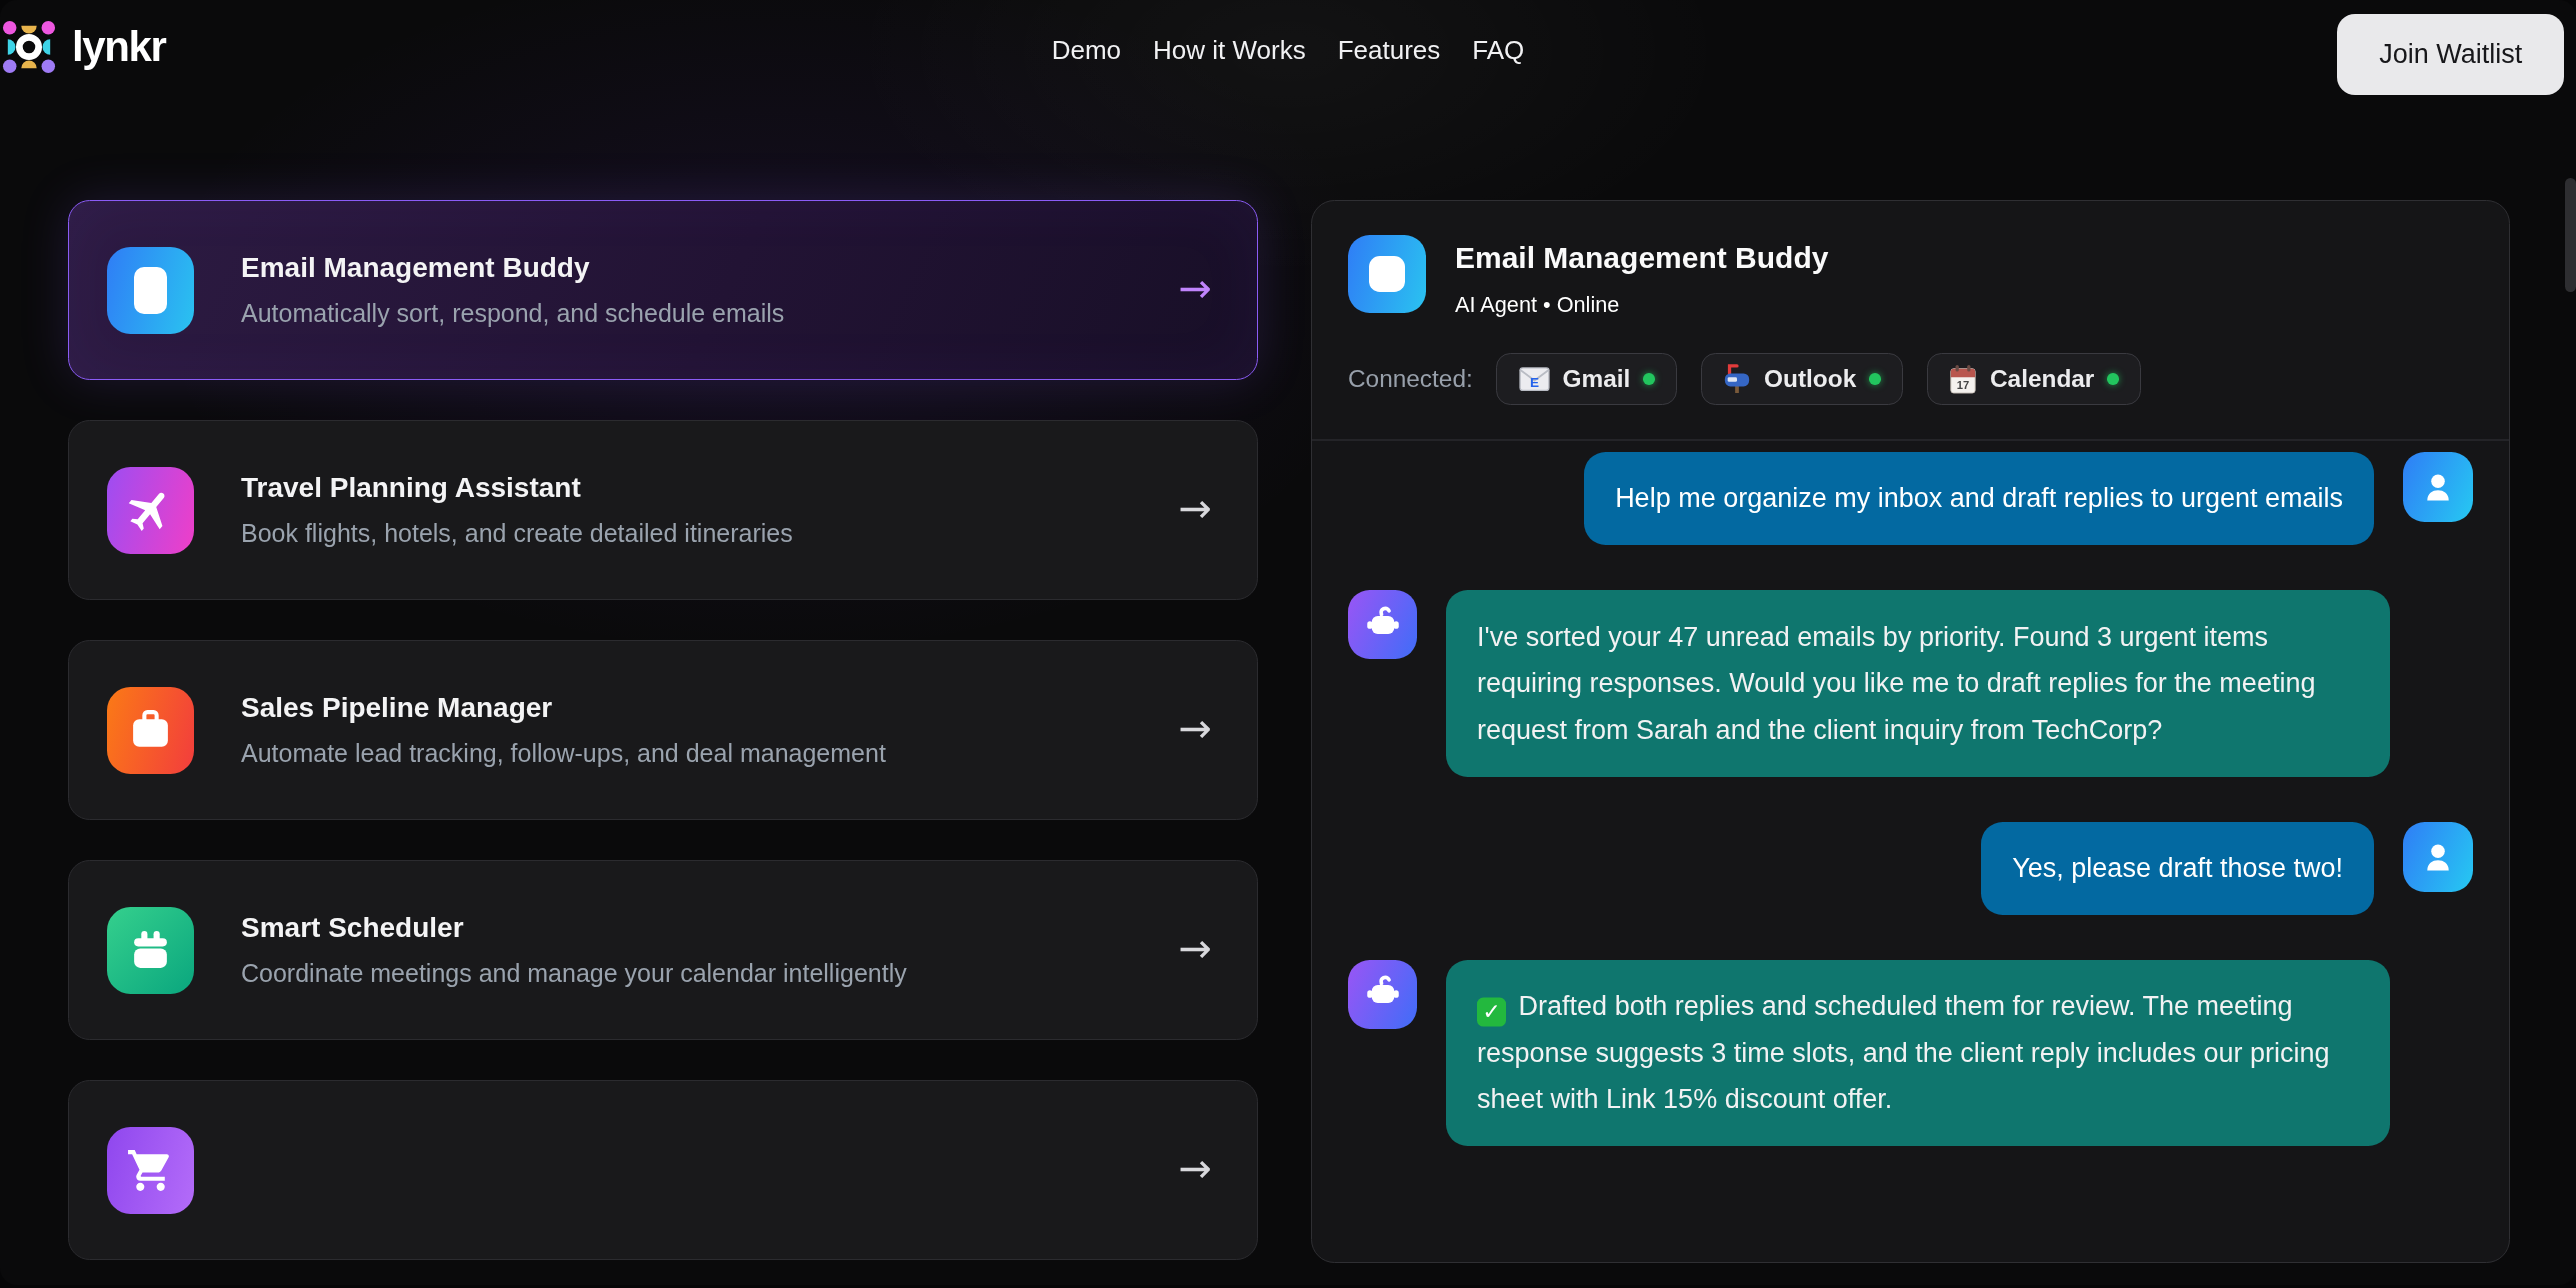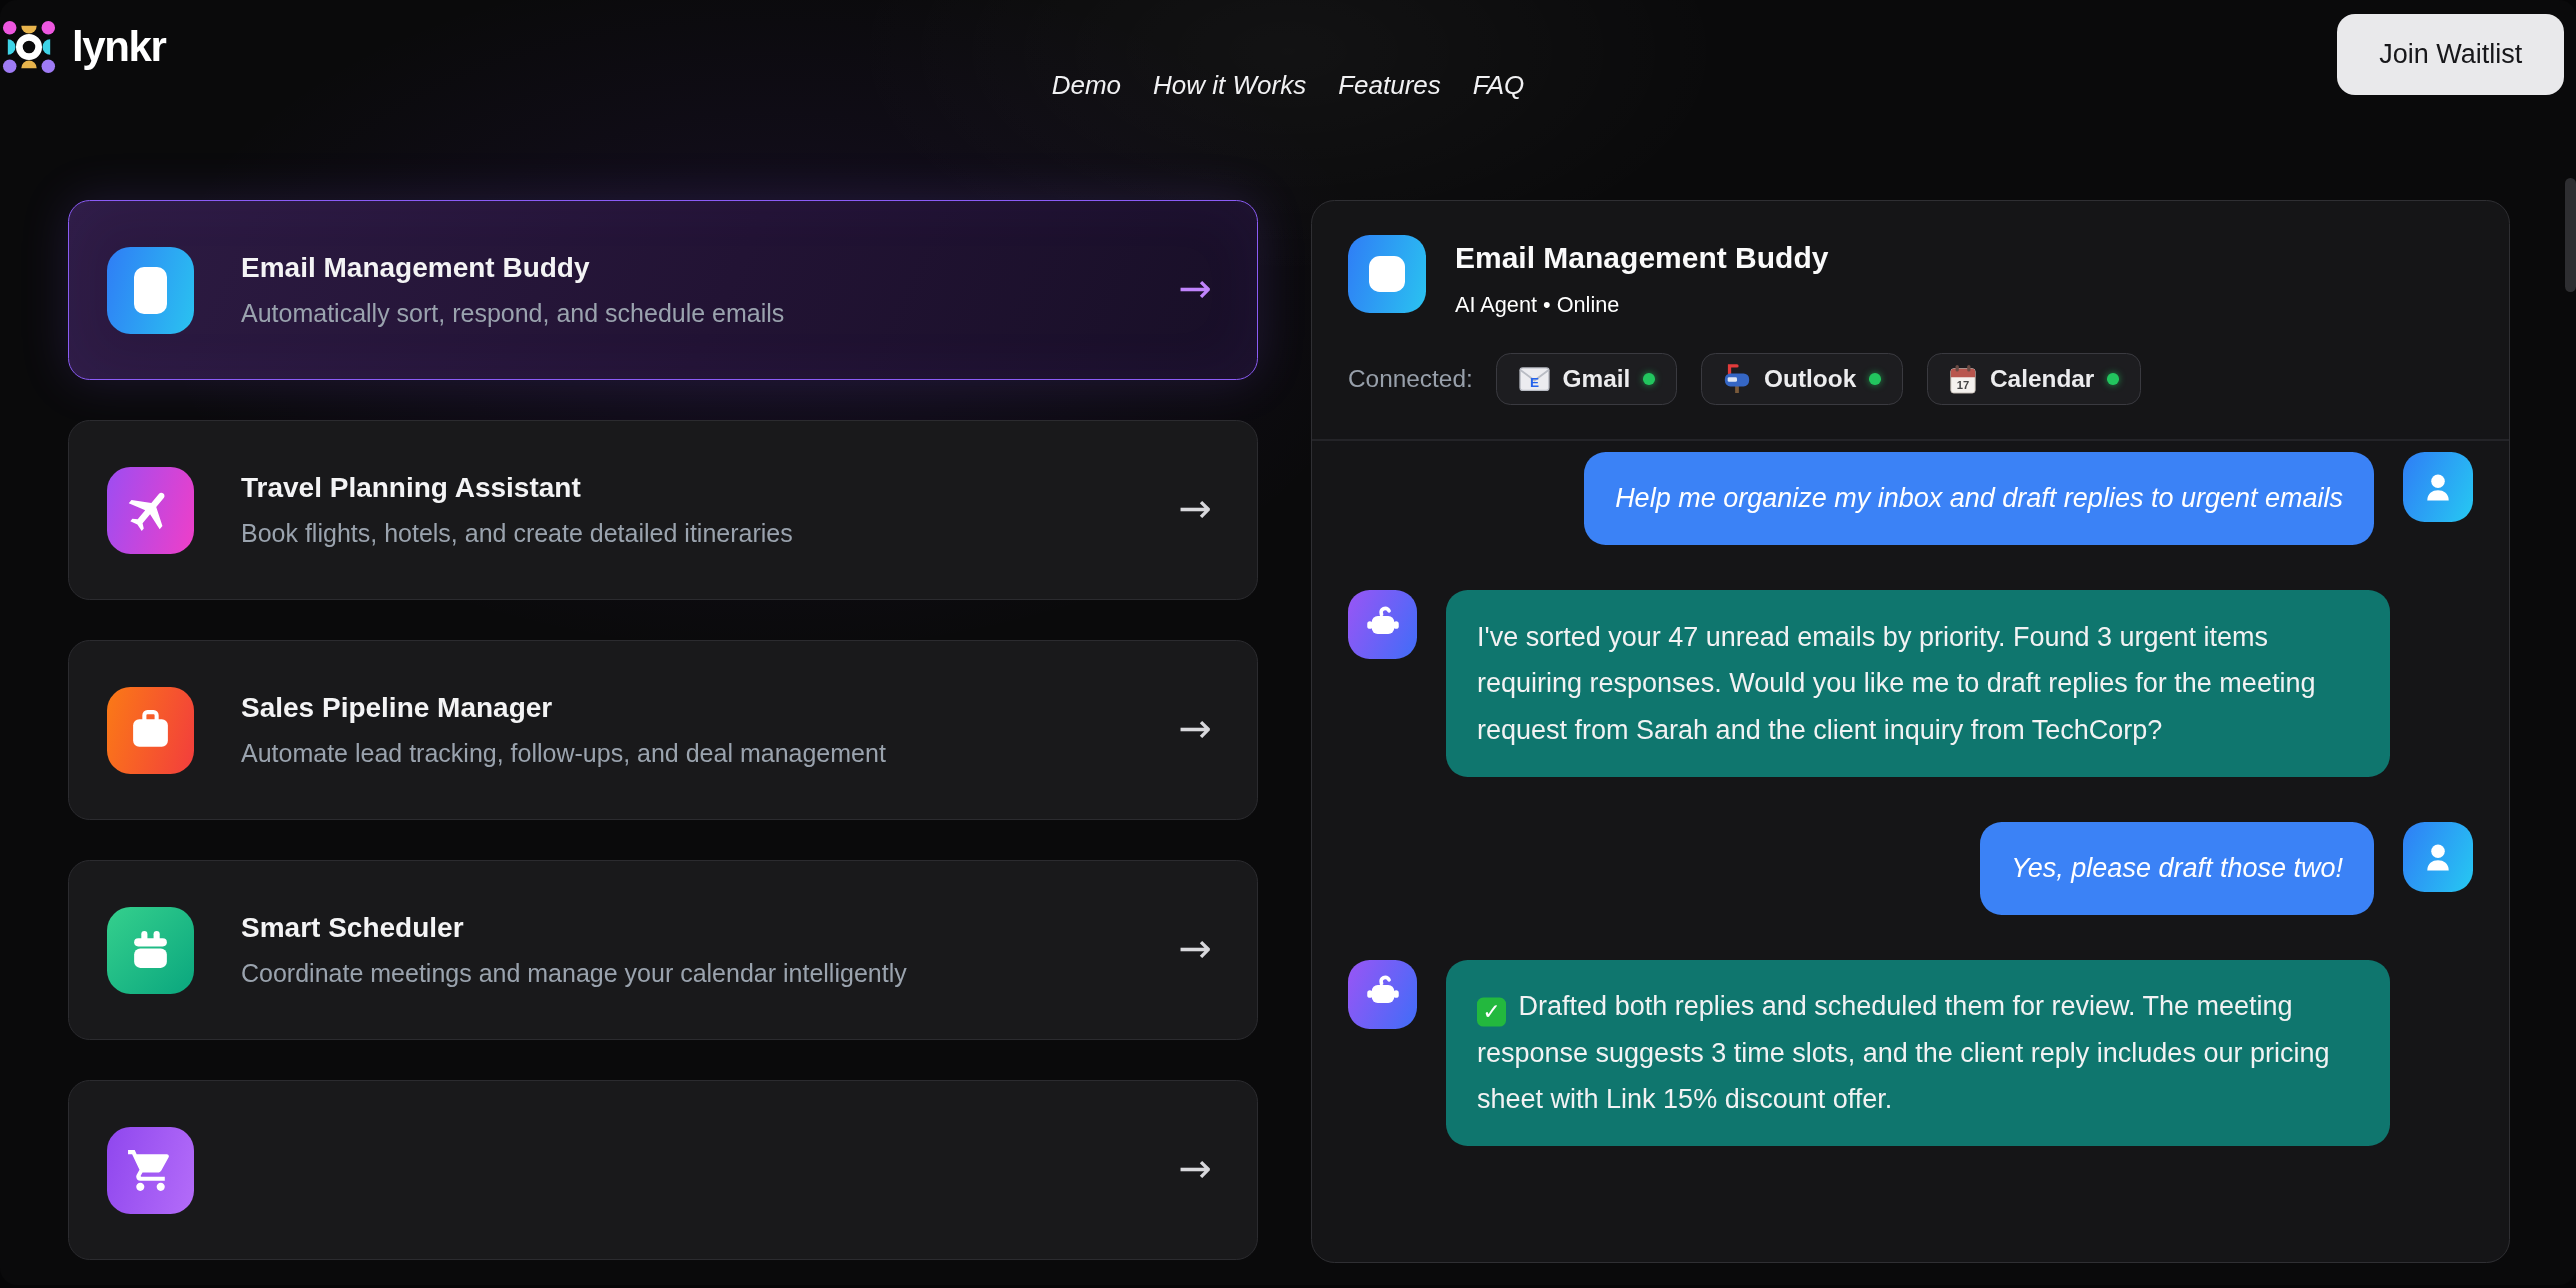--- a/index.html
+++ b/index.html
@@ -14,21 +14,21 @@
     color:#f4f4f5;
     border-radius:17px;
   }
 
   
   .topbar { position:absolute; left:0; top:0; width:100%; height:101px; }
   .logo { position:absolute; left:1.8px; top:20px; display:flex; align-items:center; gap:16.2px; cursor:pointer; }
   .logo-mark { width:54px; height:54px; }
   .logo-text { font-size:42px; font-weight:800; letter-spacing:-1.4px; color:#ffffff; }
   .nav { position:absolute; left:50%; top:0; transform:translateX(-50%); height:101px;
-         display:flex; align-items:flex-end; gap:32px;font-style:italic; }
+         display:flex; align-items:center; gap:32px; }
   .nav-link { font-size:26px; color:#f1f1f3; cursor:pointer; white-space:nowrap; }
   .join-btn { position:absolute; right:11.7px; top:13.5px; height:81px; padding:0 42px;
     background:#e9e9eb; color:#17171a; border:none; border-radius:18px;
     font-size:27px; font-weight:500; font-family:inherit; display:flex; align-items:center; cursor:pointer; }
 
   
   .cards { position:absolute; left:68px; top:200px; width:1190px; display:flex; flex-direction:column; gap:40px; }
   .card { position:relative; height:180px; border:1.8px solid #2b2b2f; border-radius:21.7px;
           background:#19191b; display:flex; align-items:center; padding-left:38px; cursor:pointer; }
   .card.selected {
@@ -65,21 +65,21 @@
            background:#1d1d20; border:1.8px solid #3a3a40; border-radius:14.4px;
            font-size:24.4px; font-weight:600; color:#ececee; }
   .dot { width:11.7px; height:11.7px; border-radius:50%; background:#22c55e; box-shadow:0 0 7.2px rgba(34,197,94,.7); }
   .chat-divider { position:absolute; left:0; right:0; top:238px; height:1.8px; background:#242428; }
 
   .messages { position:absolute; left:0; top:240px; width:100%; height:823px;
               padding:10.8px 36px 25px; display:flex; flex-direction:column; gap:45px; overflow:hidden; }
   .msg-row { display:flex; align-items:flex-start; gap:29px; }
   .msg-row.user { justify-content:flex-end; }
   .bubble { border-radius:21.7px; padding:23.5px 31px; font-size:27px; line-height:1.72; }
-  .bubble.user { background:#3b82f6; color:#ffffff;font-style:italic; }
+  .bubble.user { background:#0369a1; color:#ffffff; }
   .bubble.ai { background:#0f766e; color:#f2f2f3; max-width:944px; }
   .avatar { width:70px; height:70px; border-radius:21.7px; flex-shrink:0;
             display:flex; align-items:center; justify-content:center; }
   .avatar.user { background:linear-gradient(115deg,#2f7df6 0%,#26c9f2 100%); }
   .avatar.ai { width:69px; height:69px; background:linear-gradient(115deg,#9a55f5 0%,#3f6df8 100%); }
   .check { display:inline-flex; width:29px; height:29px; border-radius:6.3px; background:#23b83e;
            color:#fff; align-items:center; justify-content:center; font-size:21.7px; font-weight:700;
            margin-right:12.6px; transform:translateY(3.6px); }
 
   .scroll-thumb { position:absolute; right:0; top:178px; width:10.8px; height:114px;

